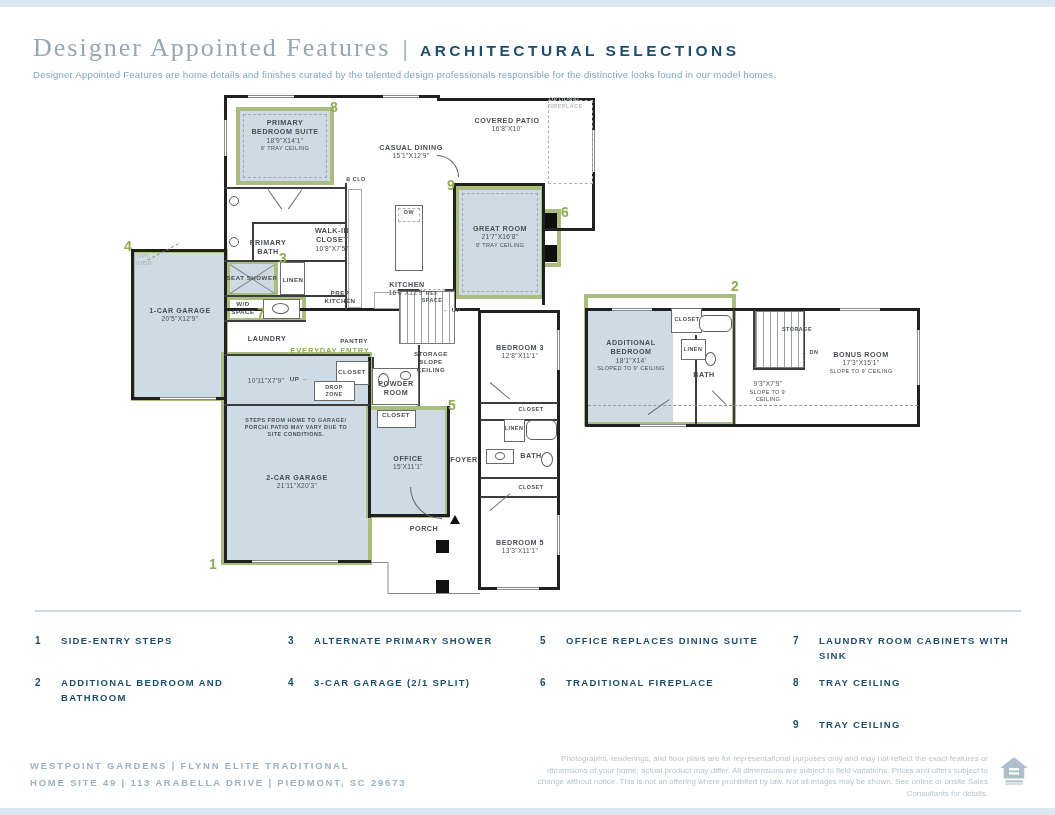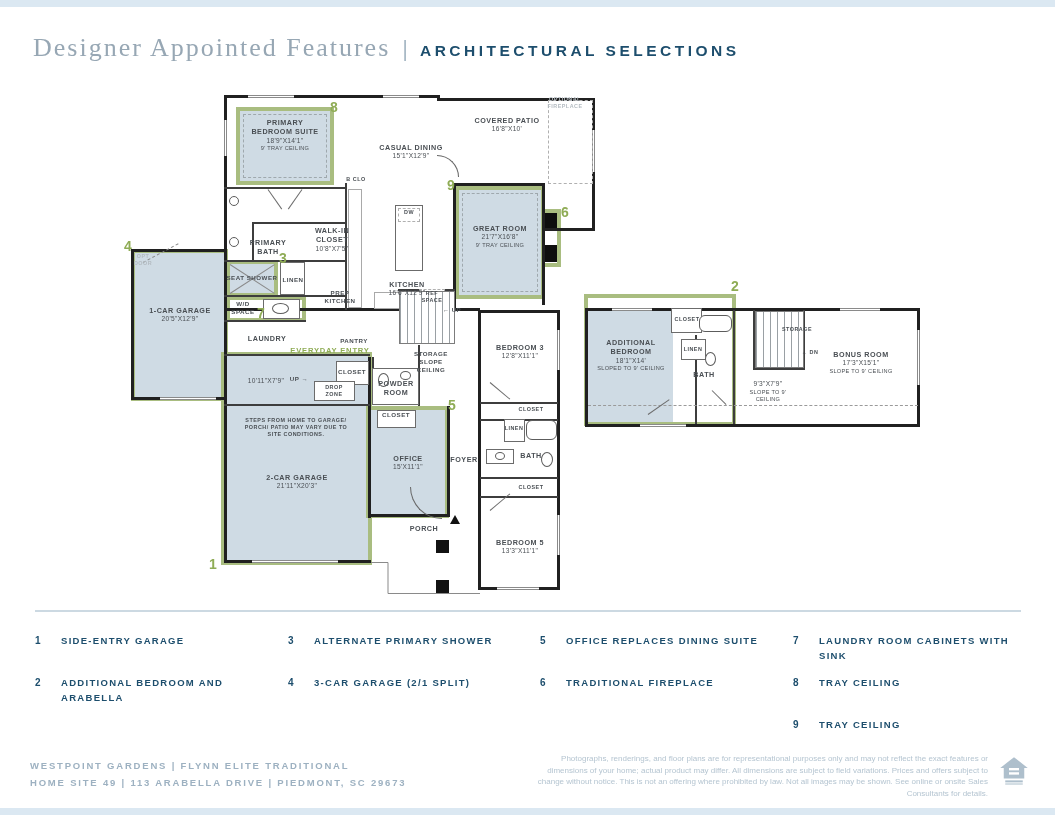--- a/index.html
+++ b/index.html
@@ -67,20 +67,21 @@
 <div class="page">
   <div class="band" style="top:0;"></div>
   <div class="band" style="top:808px;"></div>
 
   <div class="header">
     <div class="title-row">
       <span class="title-serif">Designer Appointed Features</span>
       <span class="title-pipe">|</span>
       <span class="title-caps">ARCHITECTURAL SELECTIONS</span>
     </div>
+    <div class="subtitle">Designer Appointed Features are home details and finishes curated by the talented design professionals responsible for the distinctive looks found in our model homes.</div>
   </div>
 
   <div id="plan">
 
     <i class="hl fillb" style="left:236px;top:107px;width:98px;height:78px">
         <b class="di"></b>
       </i>
     <i class="hl fillb" style="left:455px;top:186px;width:90px;height:113px">
         <b class="di"></b>
       </i>
@@ -374,25 +375,25 @@
       <div class="callout" style="left: 452px; top: 397px;">5</div>
       <div class="callout" style="left: 213px; top: 556px;">1</div>
       <div class="callout" style="left: 735px; top: 278px;">2</div>
     </div>
 
   <div class="divider"></div>
 
   <div class="legend-col" style="left:35px;width:235px">
       <div class="legend-item">
         <span class="lnum">1</span>
-        <span class="llab">SIDE-ENTRY GARAGE</span>
+        <span class="llab">SIDE-ENTRY STEPS</span>
       </div>
       <div class="legend-item">
         <span class="lnum">2</span>
-        <span class="llab">ADDITIONAL BEDROOM AND ARABELLA</span>
+        <span class="llab">ADDITIONAL BEDROOM AND BATHROOM</span>
       </div>
     </div>
   <div class="legend-col" style="left:288px;width:235px">
       <div class="legend-item">
         <span class="lnum">3</span>
         <span class="llab">ALTERNATE PRIMARY SHOWER</span>
       </div>
       <div class="legend-item">
         <span class="lnum">4</span>
         <span class="llab">3-CAR GARAGE (2/1 SPLIT)</span>

